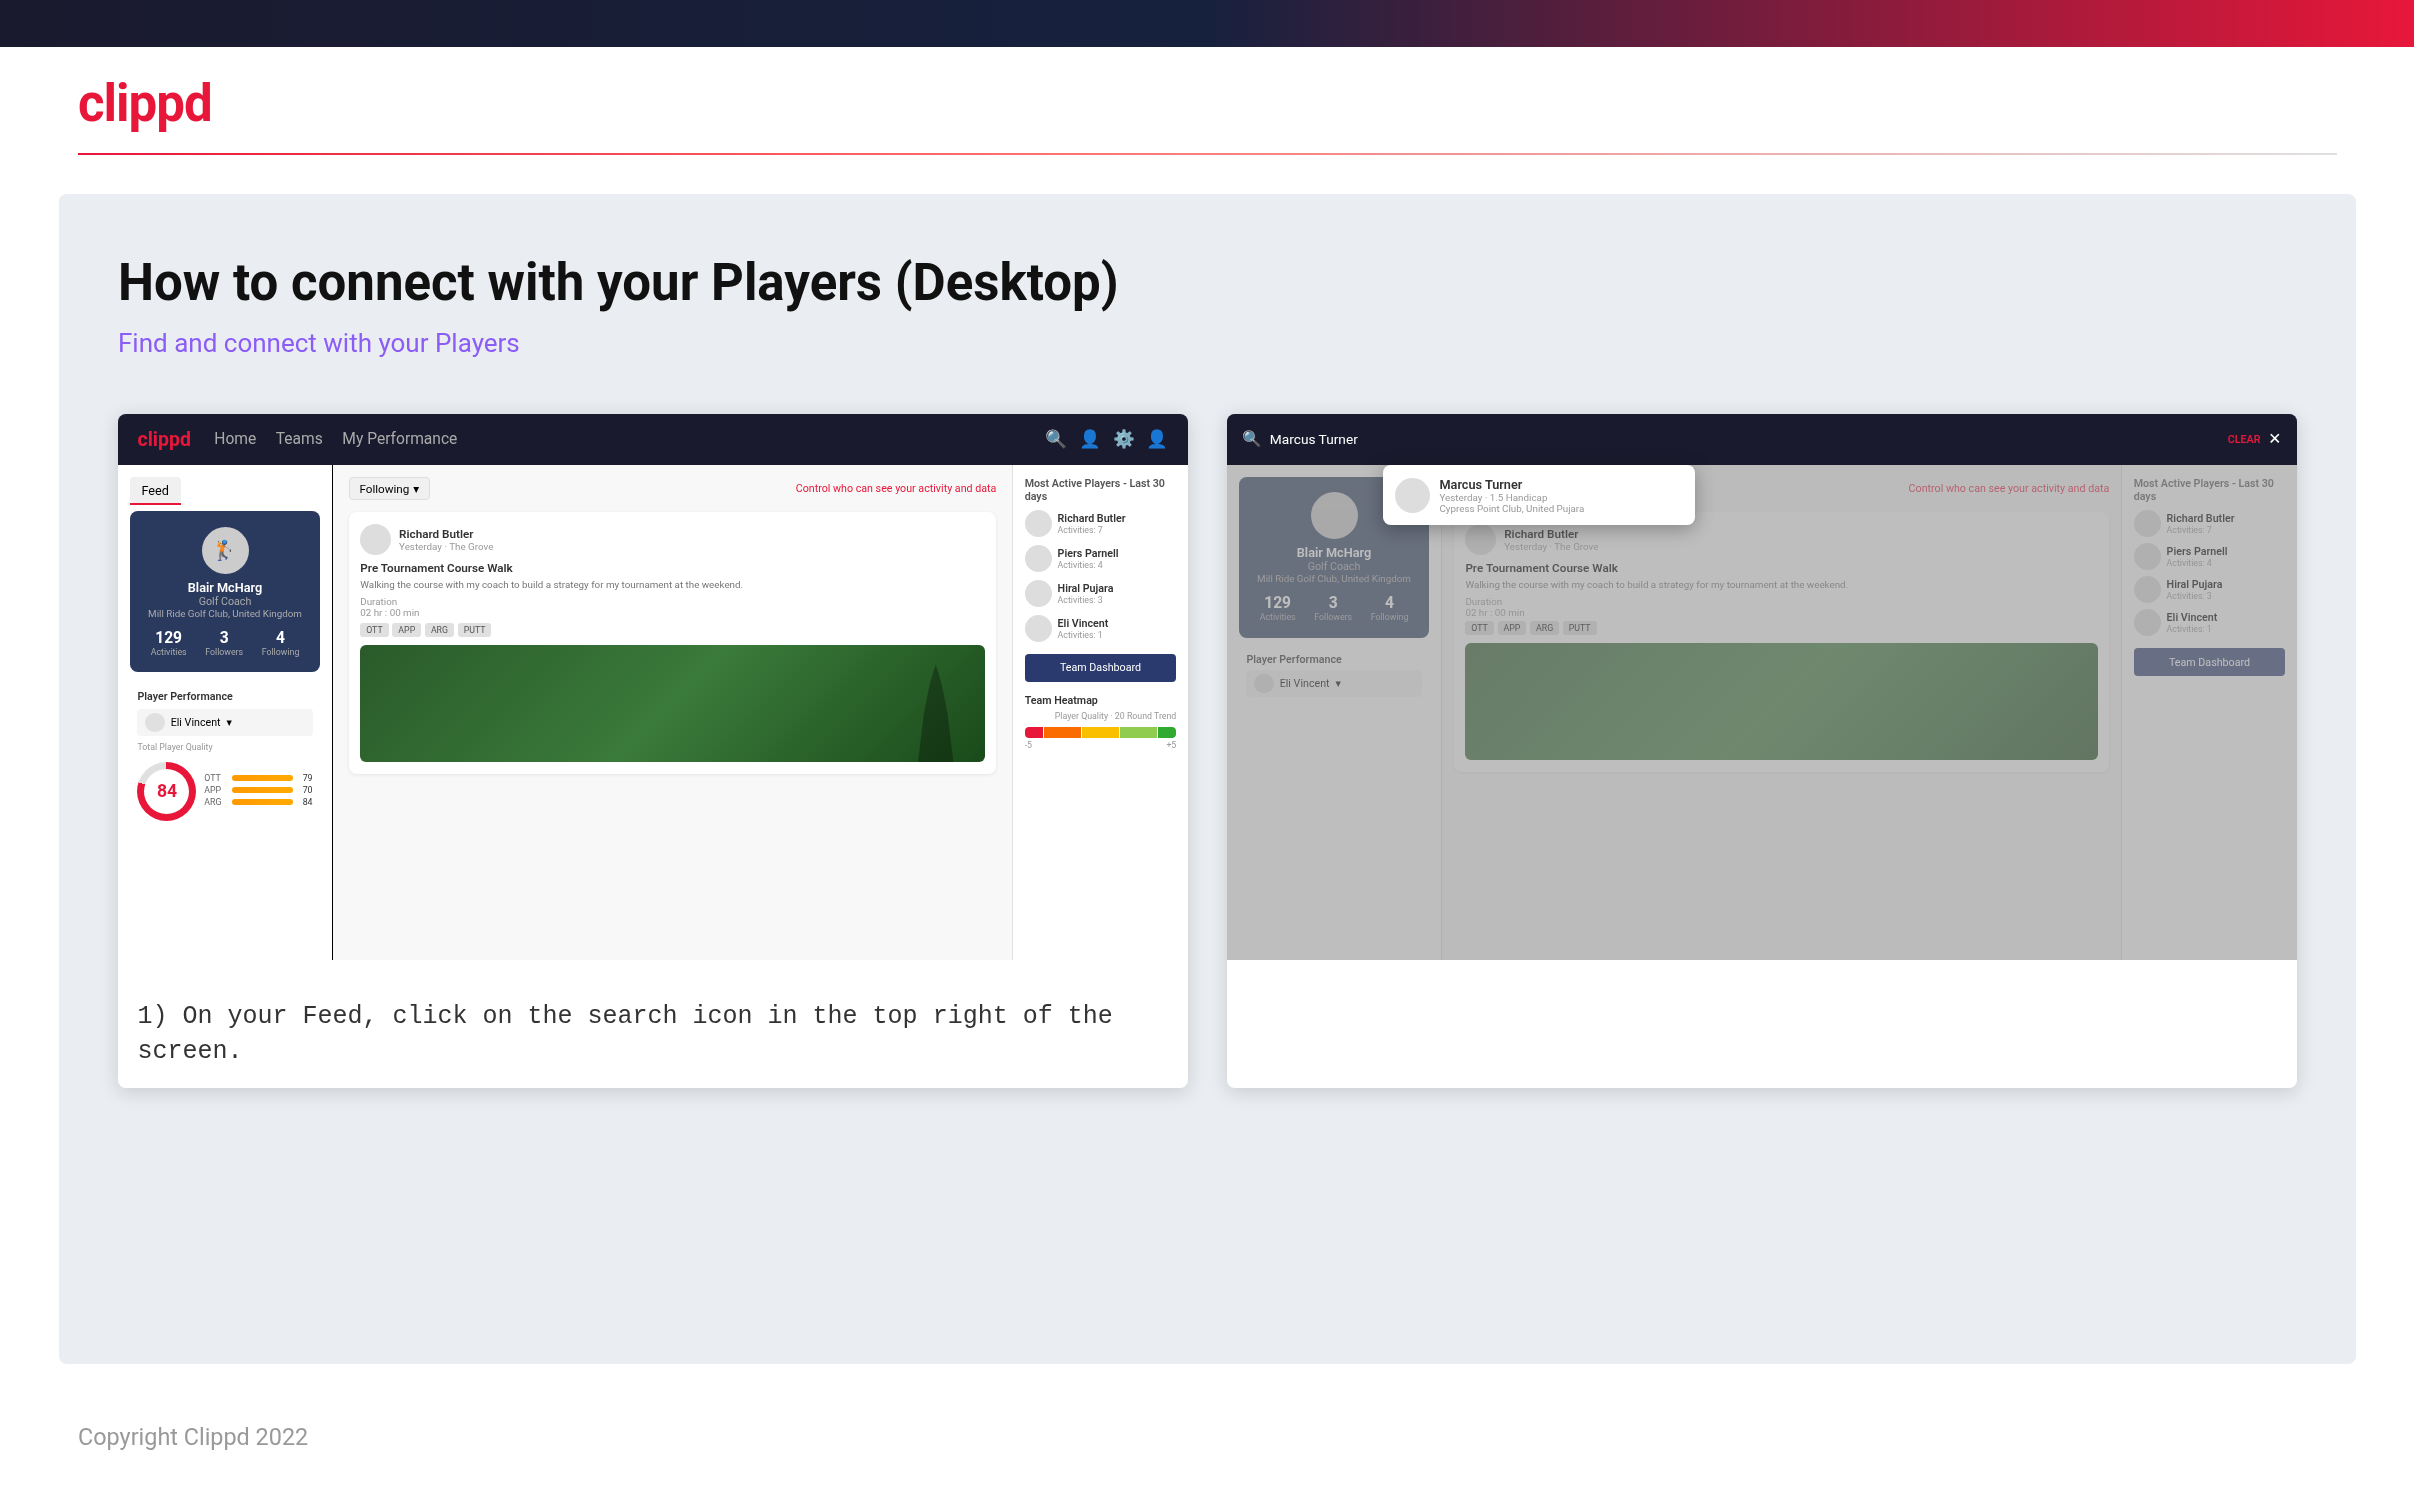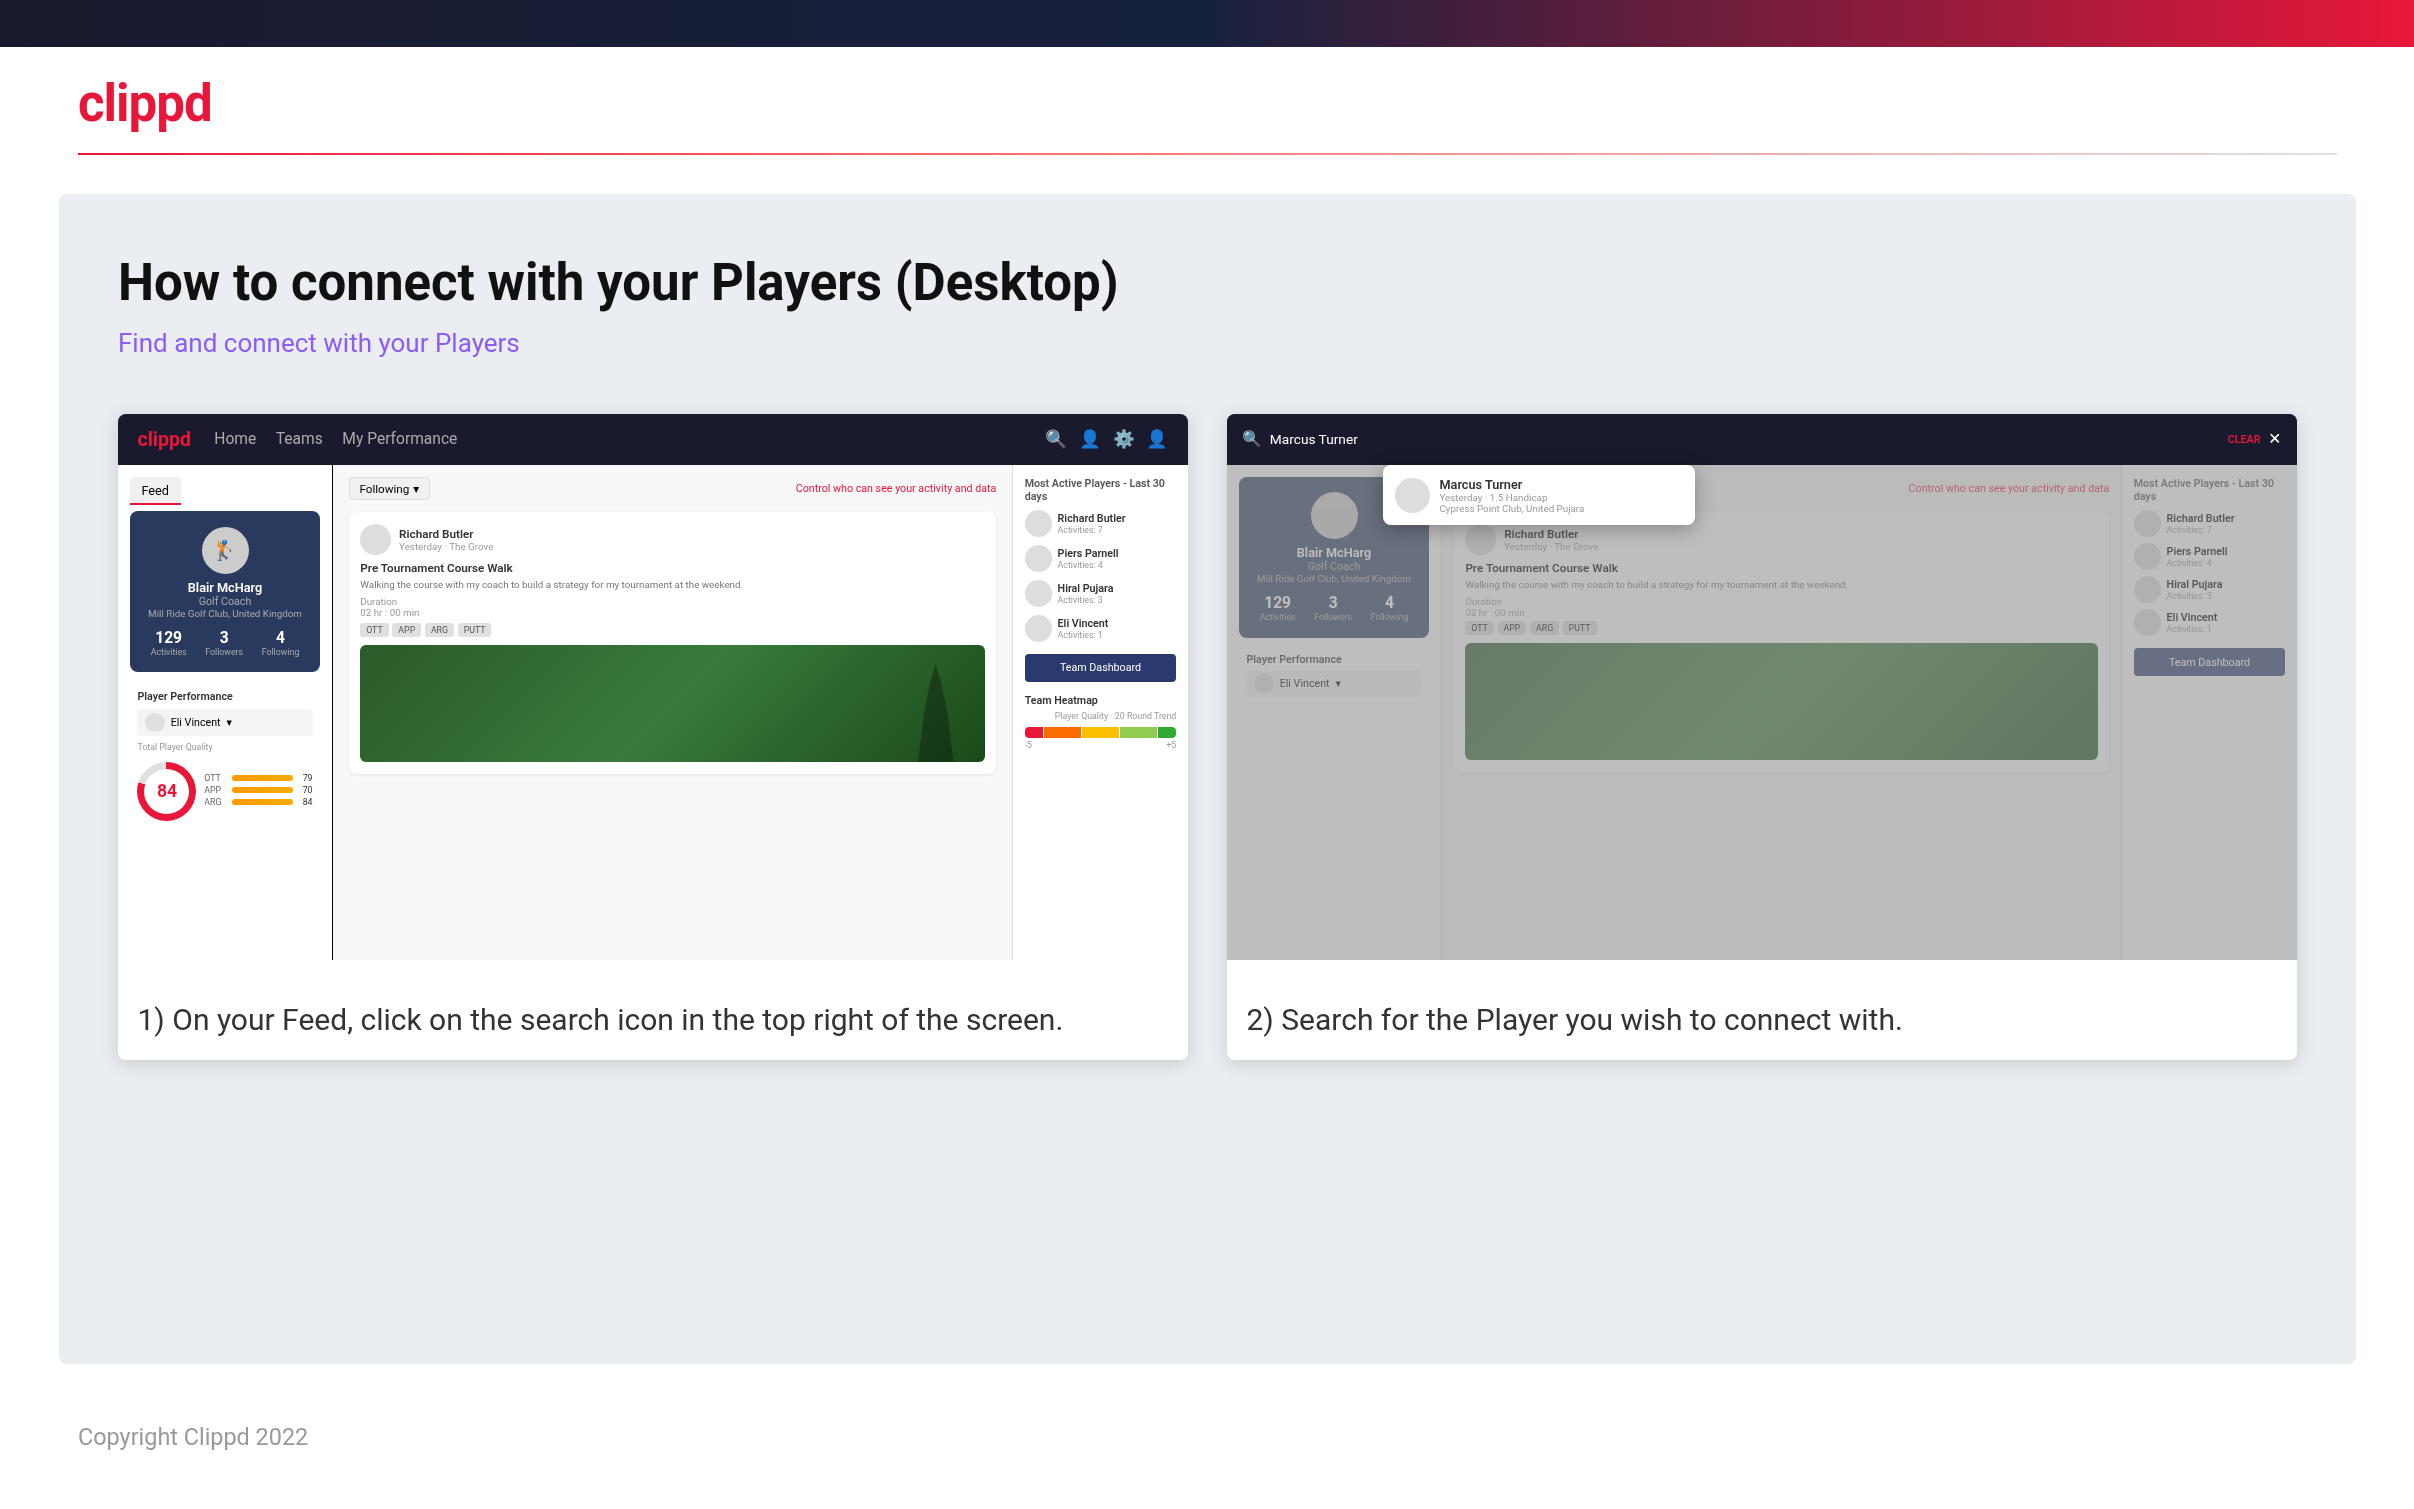--- a/index.html
+++ b/index.html
@@ -581,23 +581,24 @@
     }
 
     .sr-meta {
       font-size: 9.8px;
       color: #999;
     }
 
     
     .step-desc {
       padding: 39px 19.5px 19.5px 19.5px;
-      font-size: 30px;
+      font-size: 25px;
       color: #333;
       line-height: 1.4;
+      font-family: Liberation Mono, monospace;
     }
 
     
     .footer {
       padding: 19.5px 78px;
       font-size: 23.4px;
       color: #999;
     }
 
     
@@ -944,24 +945,20 @@
             <div>
               <div class="sr-name">Marcus Turner</div>
               <div class="sr-meta">Yesterday · 1.5 Handicap</div>
               <div class="sr-meta">Cypress Point Club, United Pujara</div>
             </div>
           </div>
         </div>
 
       </div>
 
-      <div class="step-desc">
-        <span>2) Search for the Player you wish to
-connect with.</span>
-      </div>
     </div>
 
   </div>
 
 </div>
 
 <div class="footer">
   <span>Copyright Clippd 2022</span>
 </div>
 

